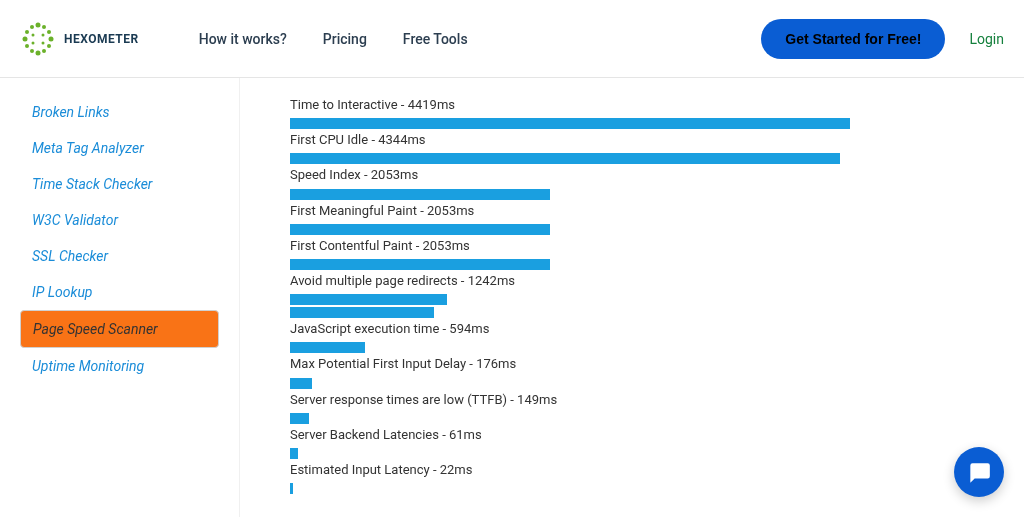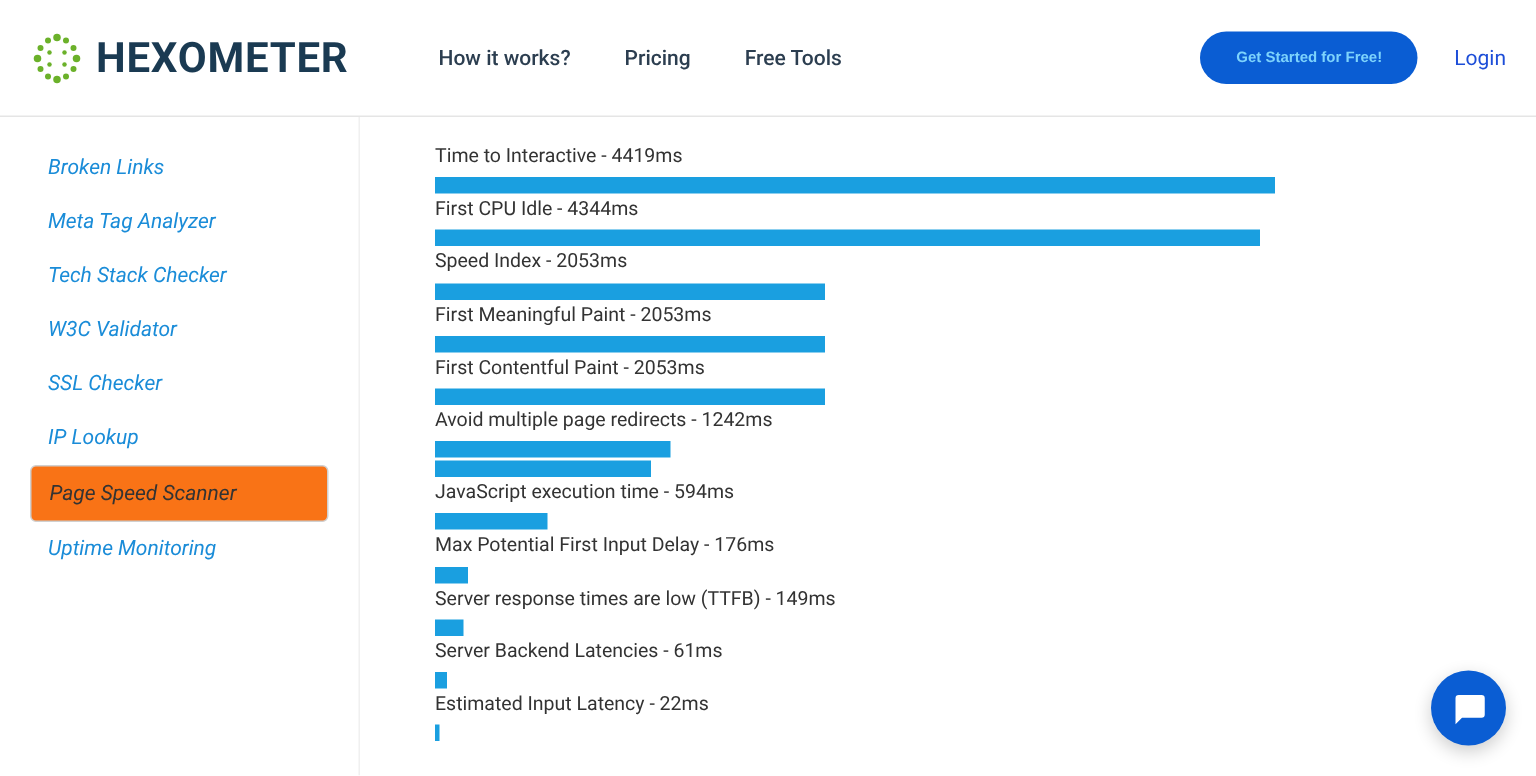--- a/index.html
+++ b/index.html
@@ -2,26 +2,26 @@
 <html><head>
   <meta charset="utf-8">
   <style>
     * { margin: 0; padding: 0; box-sizing: border-box; }
     body { font-family: -apple-system, BlinkMacSystemFont, "Segoe UI", Roboto, sans-serif; background: #fff; width: 1024px; height: 517px; overflow: hidden; position: relative; }
     
     
     .header { height: 78px; display: flex; align-items: center; padding: 0 20px; border-bottom: 1px solid #e5e5e5; background: #fff; }
     .logo { display: flex; align-items: center; gap: 8px; margin-right: 60px; }
     .logo-icon { width: 36px; height: 36px; position: relative; }
-    .logo-text { font-size: 28px; font-weight: 700; color: #1a3a52; letter-spacing: 0.5px; }
+    .logo-text { font-size: 12px; font-weight: 700; color: #1a3a52; letter-spacing: 0.5px; }
     .nav { display: flex; gap: 36px; align-items: center; }
     .nav-link { color: #2c3e50; font-size: 14px; font-weight: 500; text-decoration: none; cursor: pointer; text-align: right; }
     .header-right { margin-left: auto; display: flex; align-items: center; gap: 24px; }
-    .cta-btn { background: #0a5dd3; color: #7dd3fc; border: none; border-radius: 22px; padding: 12px 24px; font-size: 10px; font-weight: 700; cursor: pointer; }
-    .login-link { color: #1d4ed8; font-size: 14px; text-decoration: none; cursor: pointer; }
+    .cta-btn { background: #0a5dd3; color: #000000; border: none; border-radius: 22px; padding: 12px 24px; font-size: 14px; font-weight: 700; cursor: pointer; }
+    .login-link { color: #15803d; font-size: 14px; text-decoration: none; cursor: pointer; }
     
     
     .content { display: flex; height: calc(100% - 78px); }
     .sidebar { width: 240px; padding: 16px 20px; border-right: 1px solid #f0f0f0; }
     .sidebar-item { display: block; padding: 10px 12px; color: #1a8cd8; font-size: 14px; cursor: pointer; border-radius: 4px; font-style: italic; }
     .sidebar-item.active { border: 1px solid #d0d0d0; color: #333; background: #f97316; }
     
     
     .chart-area { flex: 1; padding: 18px 20px 10px 50px; position: relative; }
     .chart-row { margin-bottom: 2px; }
@@ -69,21 +69,21 @@
   <div class="header-right">
     <button class="cta-btn">Get Started for Free!</button>
     <a class="login-link">Login</a>
   </div>
 </header>
 
 <div class="content">
   <aside class="sidebar">
     <a class="sidebar-item">Broken Links</a>
     <a class="sidebar-item">Meta Tag Analyzer</a>
-    <a class="sidebar-item">Tech Stack Checker</a>
+    <a class="sidebar-item">Time Stack Checker</a>
     <a class="sidebar-item">W3C Validator</a>
     <a class="sidebar-item">SSL Checker</a>
     <a class="sidebar-item">IP Lookup</a>
     <a class="sidebar-item active">Page Speed Scanner</a>
     <a class="sidebar-item">Uptime Monitoring</a>
   </aside>
 
   <main class="chart-area">
     <div id="chart-rows">
         <div class="chart-row">

